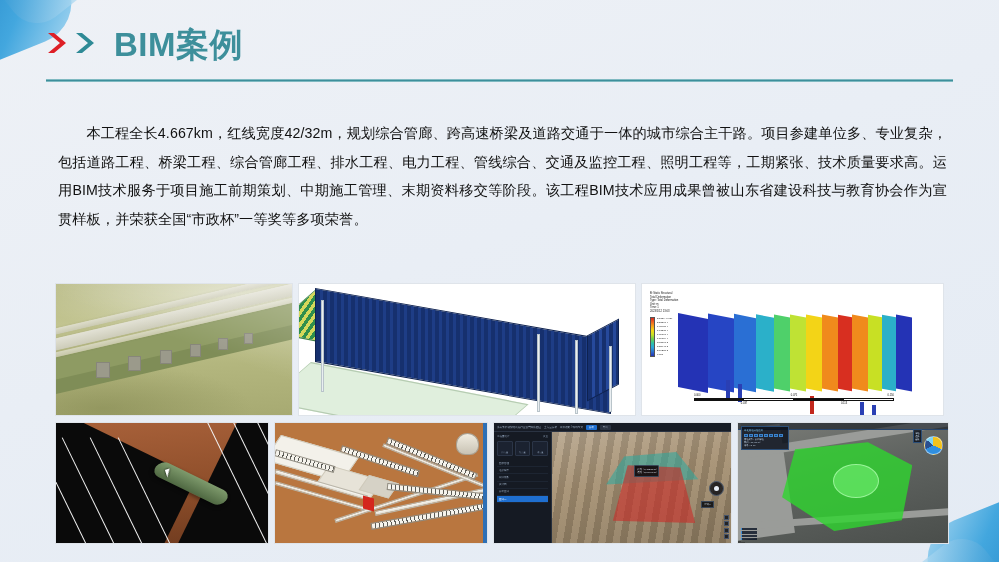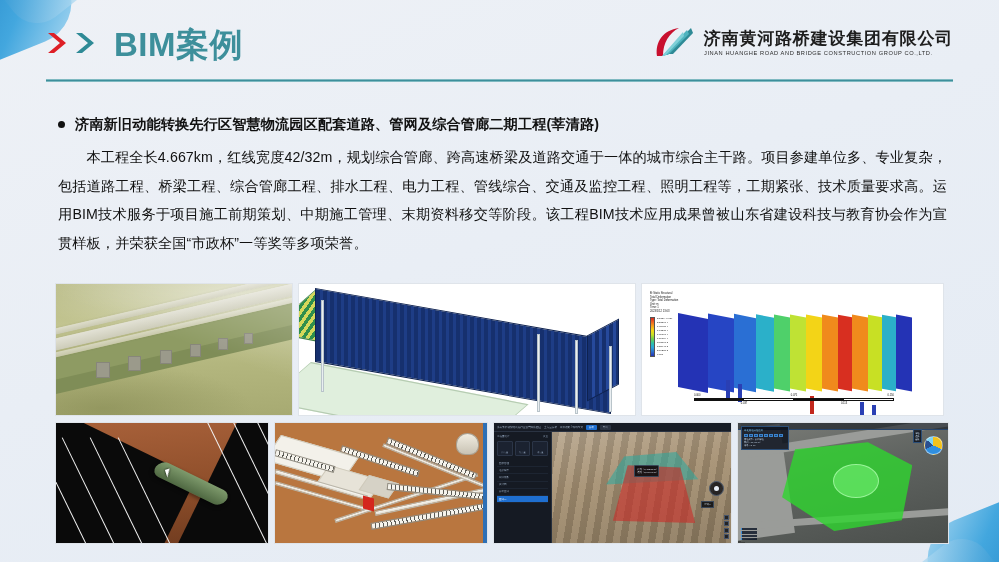--- a/index.html
+++ b/index.html
@@ -604,41 +604,25 @@
     <svg class="chev" width="26" height="26" viewBox="0 0 26 26">
       <path d="M2 3 L14 13 L2 23 L8 23 L20 13 L8 3 Z" fill="#DE1F26"></path>
     </svg>
     <svg class="chev" width="26" height="26" viewBox="0 0 26 26">
       <path d="M2 3 L14 13 L2 23 L8 23 L20 13 L8 3 Z" fill="#2E8A96"></path>
     </svg>
   </div>
 
   <div class="deck-title">BIM案例</div>
 
-  <div class="brand">
-    <svg class="brand-mark" width="42" height="34" viewBox="0 0 42 34">
-      <path d="M4 30 C2 16 10 4 26 2 C16 7 10 17 10 30 Z" fill="#C8102E"></path>
-      <path d="M38 2 L12 28 L20 28 L40 7 Z" fill="#2E8A96"></path>
-      <path d="M34 4 L10 29 L15 29 L36 8 Z" fill="#4FB3BE"></path>
-      <path d="M30 6 L9 30 L12 30 L31 10 Z" fill="#7FD0D8"></path>
-    </svg>
-    <div class="brand-text">
-      <div class="brand-cn">济南黄河路桥建设集团有限公司</div>
-      <div class="brand-en">JINAN HUANGHE ROAD AND BRIDGE CONSTRUCTION GROUP CO.,LTD.</div>
-    </div>
-  </div>
 </div>
 
 <div class="header-rule"></div>
 
 <div class="content">
-  <div class="bullet-row">
-    <span class="bullet-dot"></span>
-    <span class="bullet-title">济南新旧动能转换先行区智慧物流园区配套道路、管网及综合管廊二期工程(莘清路)</span>
-  </div>
   <p class="para">本工程全长4.667km，红线宽度42/32m，规划综合管廊、跨高速桥梁及道路交通于一体的城市综合主干路。项目参建单位多、专业复杂，包括道路工程、桥梁工程、综合管廊工程、排水工程、电力工程、管线综合、交通及监控工程、照明工程等，工期紧张、技术质量要求高。运用BIM技术服务于项目施工前期策划、中期施工管理、末期资料移交等阶段。该工程BIM技术应用成果曾被山东省建设科技与教育协会作为宣贯样板，并荣获全国“市政杯”一等奖等多项荣誉。</p>
 </div>
 
 <div class="gallery">
 
   <div class="row row1">
 
     <div class="tile t-road-aerial">
       <div class="ra-ground"></div>
       <div class="ra-band" style="left:-10px;  top:76px;  width:300px; height:26px; transform:rotate(-13deg);"></div>

